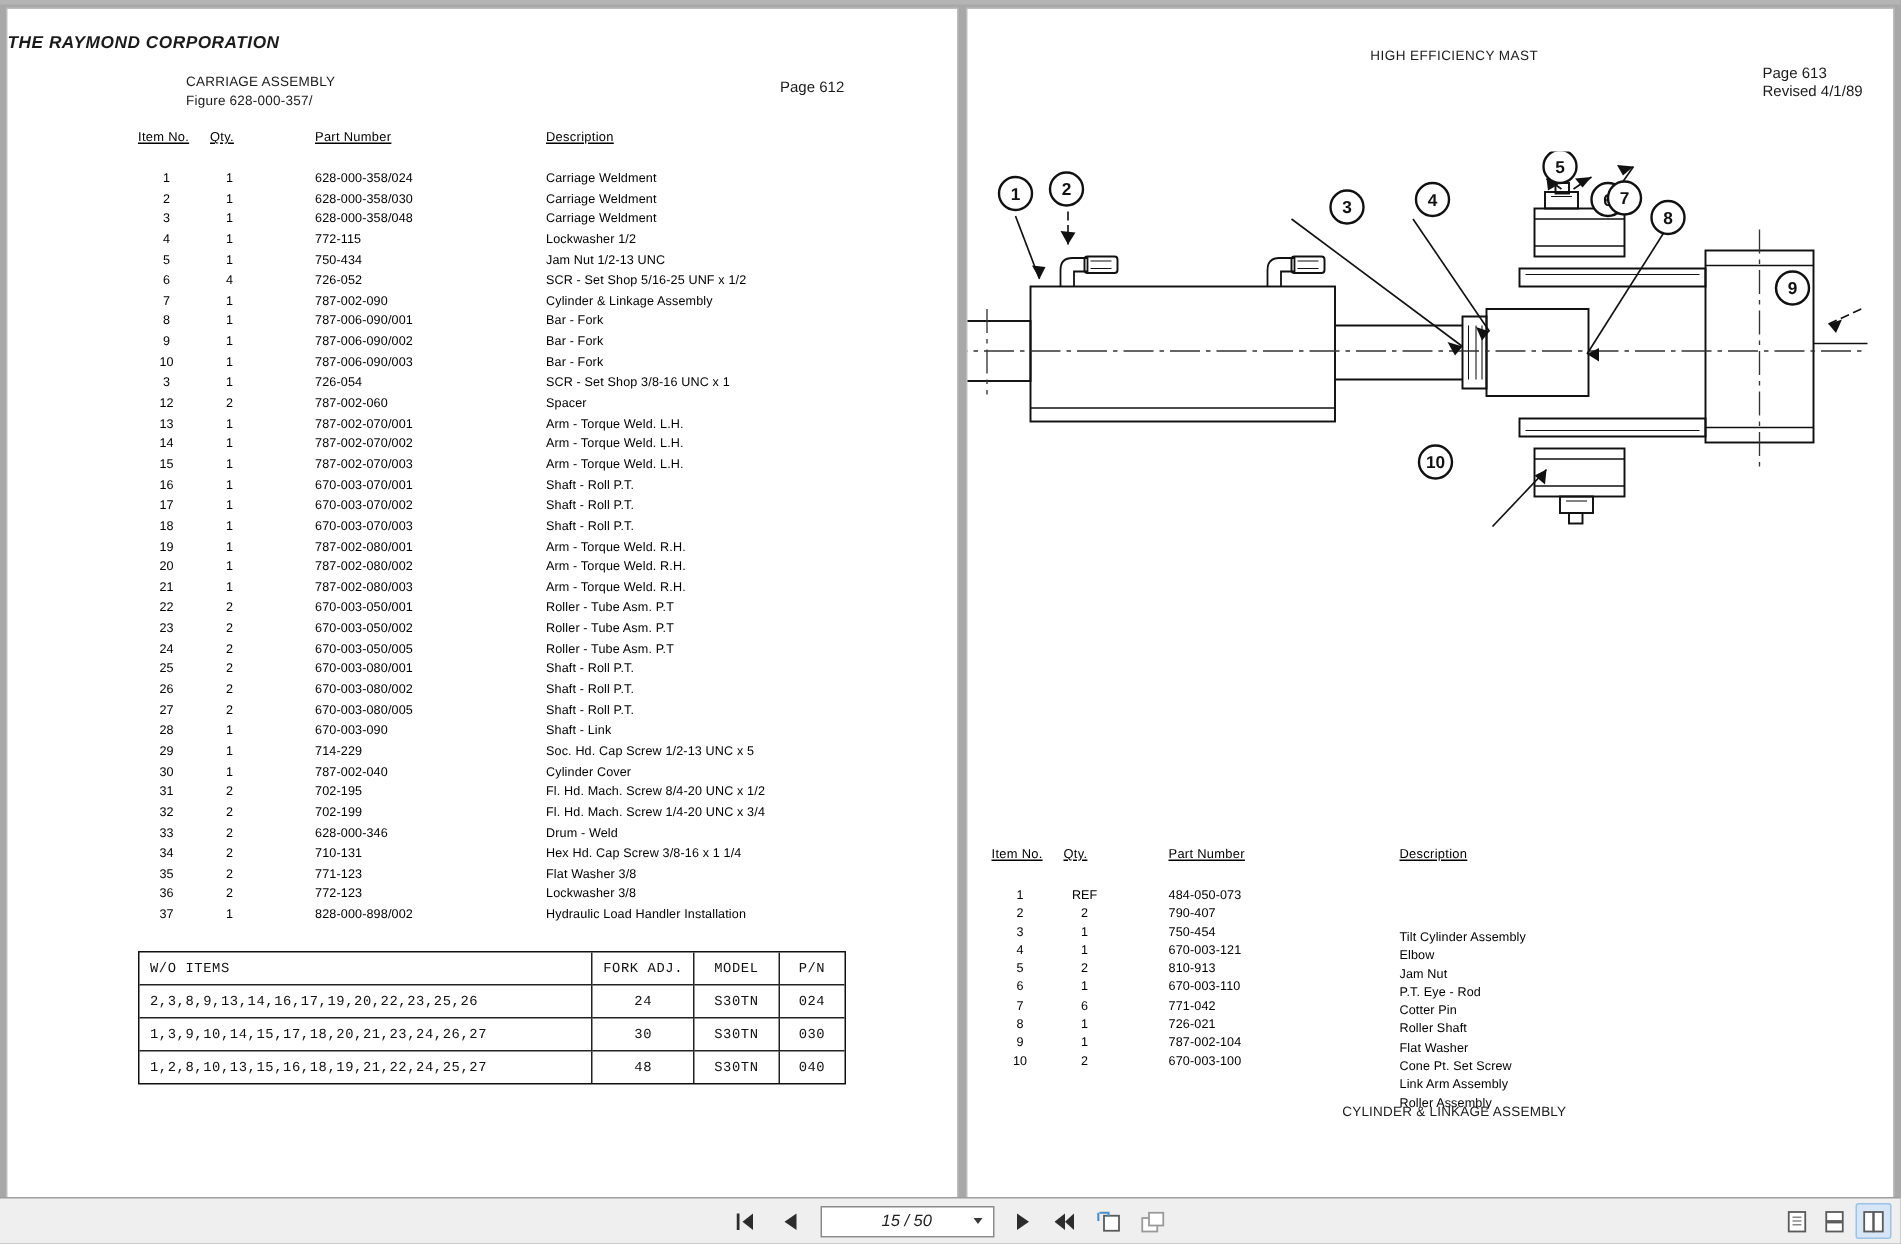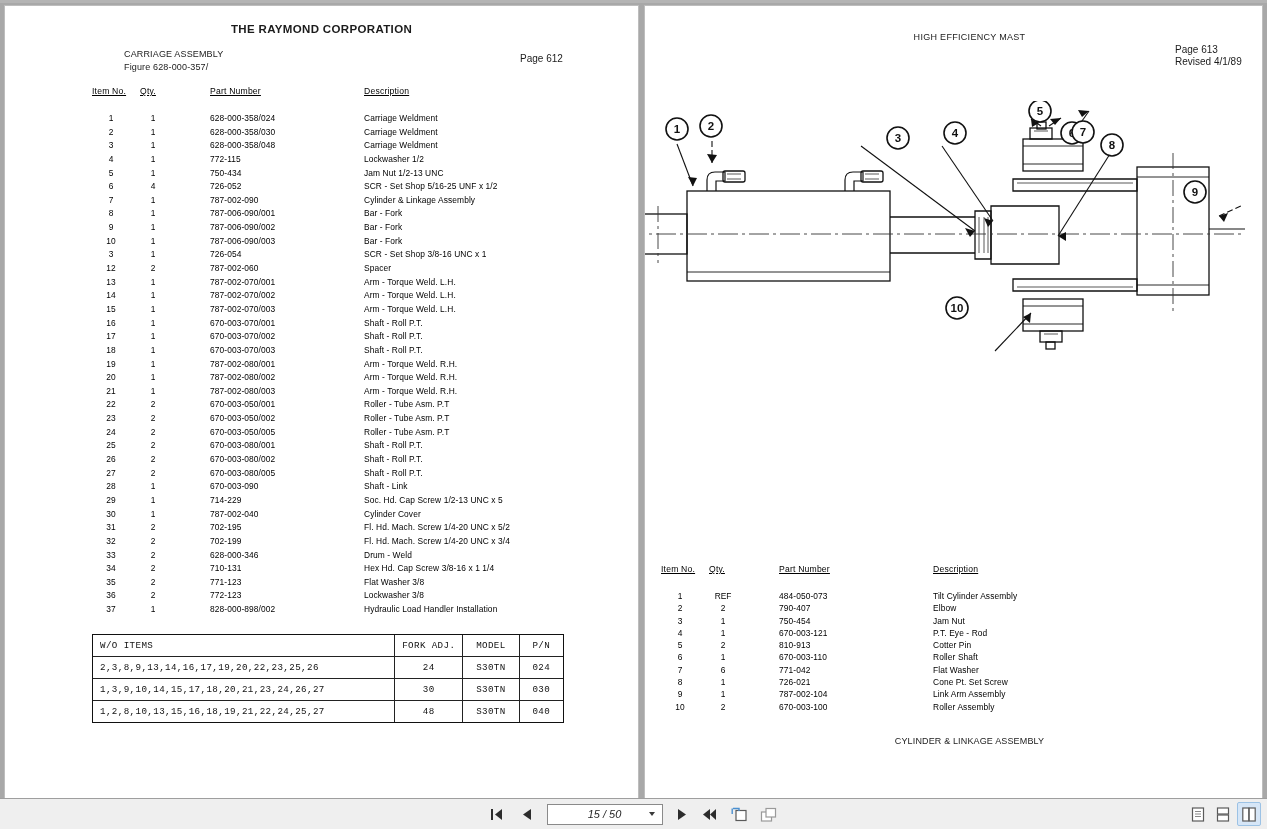--- a/index.html
+++ b/index.html
@@ -36,21 +36,21 @@
   .prow{position:relative;height:13.65px;}
   .prow .c-item{position:absolute;left:0;width:38px;text-align:center;font-size:8.4px;}
   .prow .c-qty{position:absolute;left:44px;width:34px;text-align:center;font-size:8.4px;}
   .prow .c-pn{position:absolute;left:118px;font-size:8.4px;letter-spacing:.1px;}
   .prow .c-desc{position:absolute;left:272px;font-size:8.4px;letter-spacing:.1px;}
 
   .parts-r .prow{height:12.3px;}
   .parts-r .prow .c-item{left:0;width:38px;}
   .parts-r .prow .c-qty{left:44px;width:36px;}
   .parts-r .prow .c-pn{left:118px;}
-  .parts-r .prow .c-desc{left:272px;}
+  .parts-r .prow .c-desc{left:272px;margin-top:28px;}
 
   .thead{position:relative;height:16px;}
   .thead span{position:absolute;font-size:8.6px;text-decoration:underline;letter-spacing:.2px;}
   .th-item{left:0;}
   .th-qty{left:48px;}
   .th-pn{left:118px;}
   .th-desc{left:272px;}
 
   
   .wo{
@@ -112,21 +112,21 @@
 </style>
 </head>
 <body>
 
 <div class="viewer">
 
   <div class="doc-area">
 
     <div class="page page-left">
       <div class="sheet">
-        <div class="t hdr-title" style="left:0;right:0;top:17px;text-align:center;">THE RAYMOND CORPORATION</div>
+        <div class="t hdr-title" style="left:0;right:0;top:17px;font-style:italic;">THE RAYMOND CORPORATION</div>
 
         <div class="t sub" style="left:87px;top:43px;">CARRIAGE ASSEMBLY</div>
         <div class="t sub" style="left:87px;top:56px;">Figure 628-000-357/</div>
         <div class="t pg" style="left:515px;top:47px;">Page 612</div>
 
         <div class="parts" style="left:87px;top:80px;width:520px;">
           <div class="thead">
             <span class="th-item">Item No.</span>
             <span class="th-qty">Qty.</span>
             <span class="th-pn">Part Number</span>
@@ -310,21 +310,21 @@
               <div class="prow">
                 <span class="c-item">30</span>
                 <span class="c-qty">1</span>
                 <span class="c-pn">787-002-040</span>
                 <span class="c-desc">Cylinder Cover</span>
               </div>
               <div class="prow">
                 <span class="c-item">31</span>
                 <span class="c-qty">2</span>
                 <span class="c-pn">702-195</span>
-                <span class="c-desc">Fl. Hd. Mach. Screw 1/4-20 UNC x 5/2</span>
+                <span class="c-desc">Fl. Hd. Mach. Screw 8/4-20 UNC x 1/2</span>
               </div>
               <div class="prow">
                 <span class="c-item">32</span>
                 <span class="c-qty">2</span>
                 <span class="c-pn">702-199</span>
                 <span class="c-desc">Fl. Hd. Mach. Screw 1/4-20 UNC x 3/4</span>
               </div>
               <div class="prow">
                 <span class="c-item">33</span>
                 <span class="c-qty">2</span>

